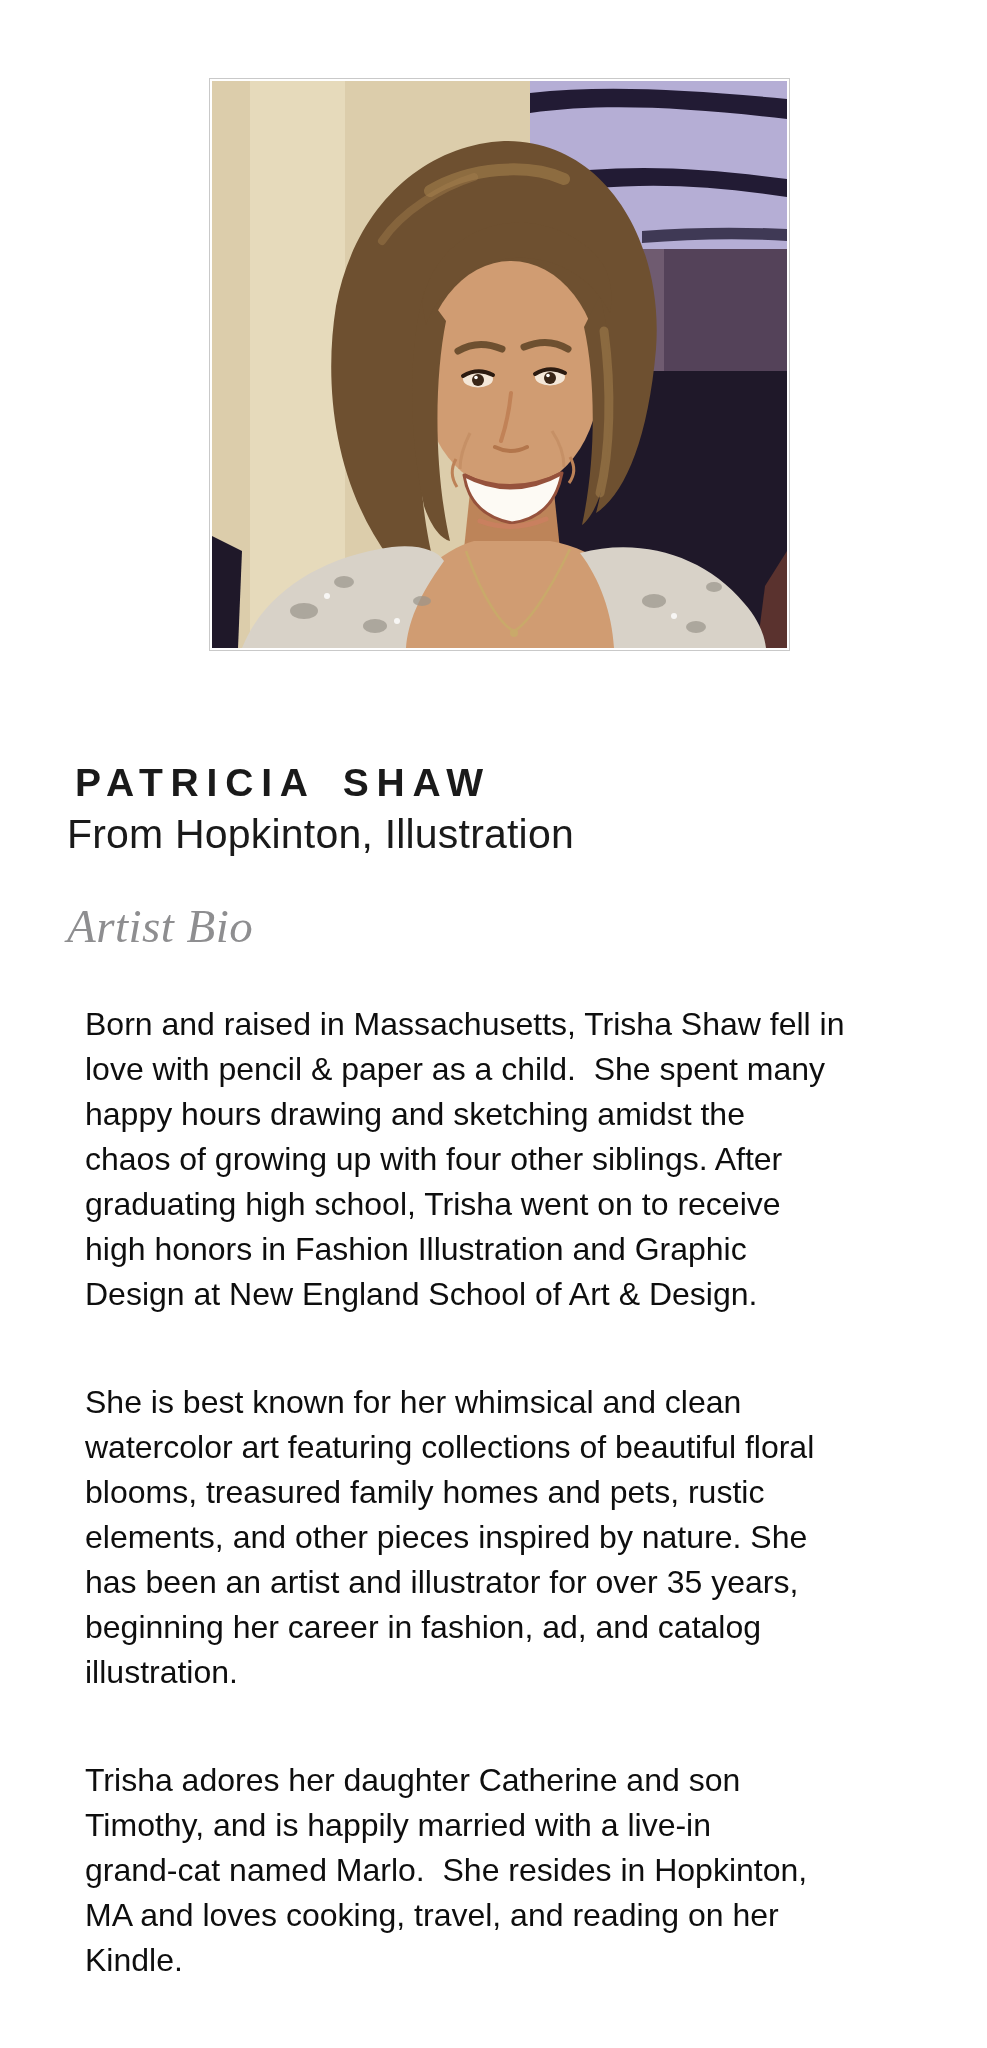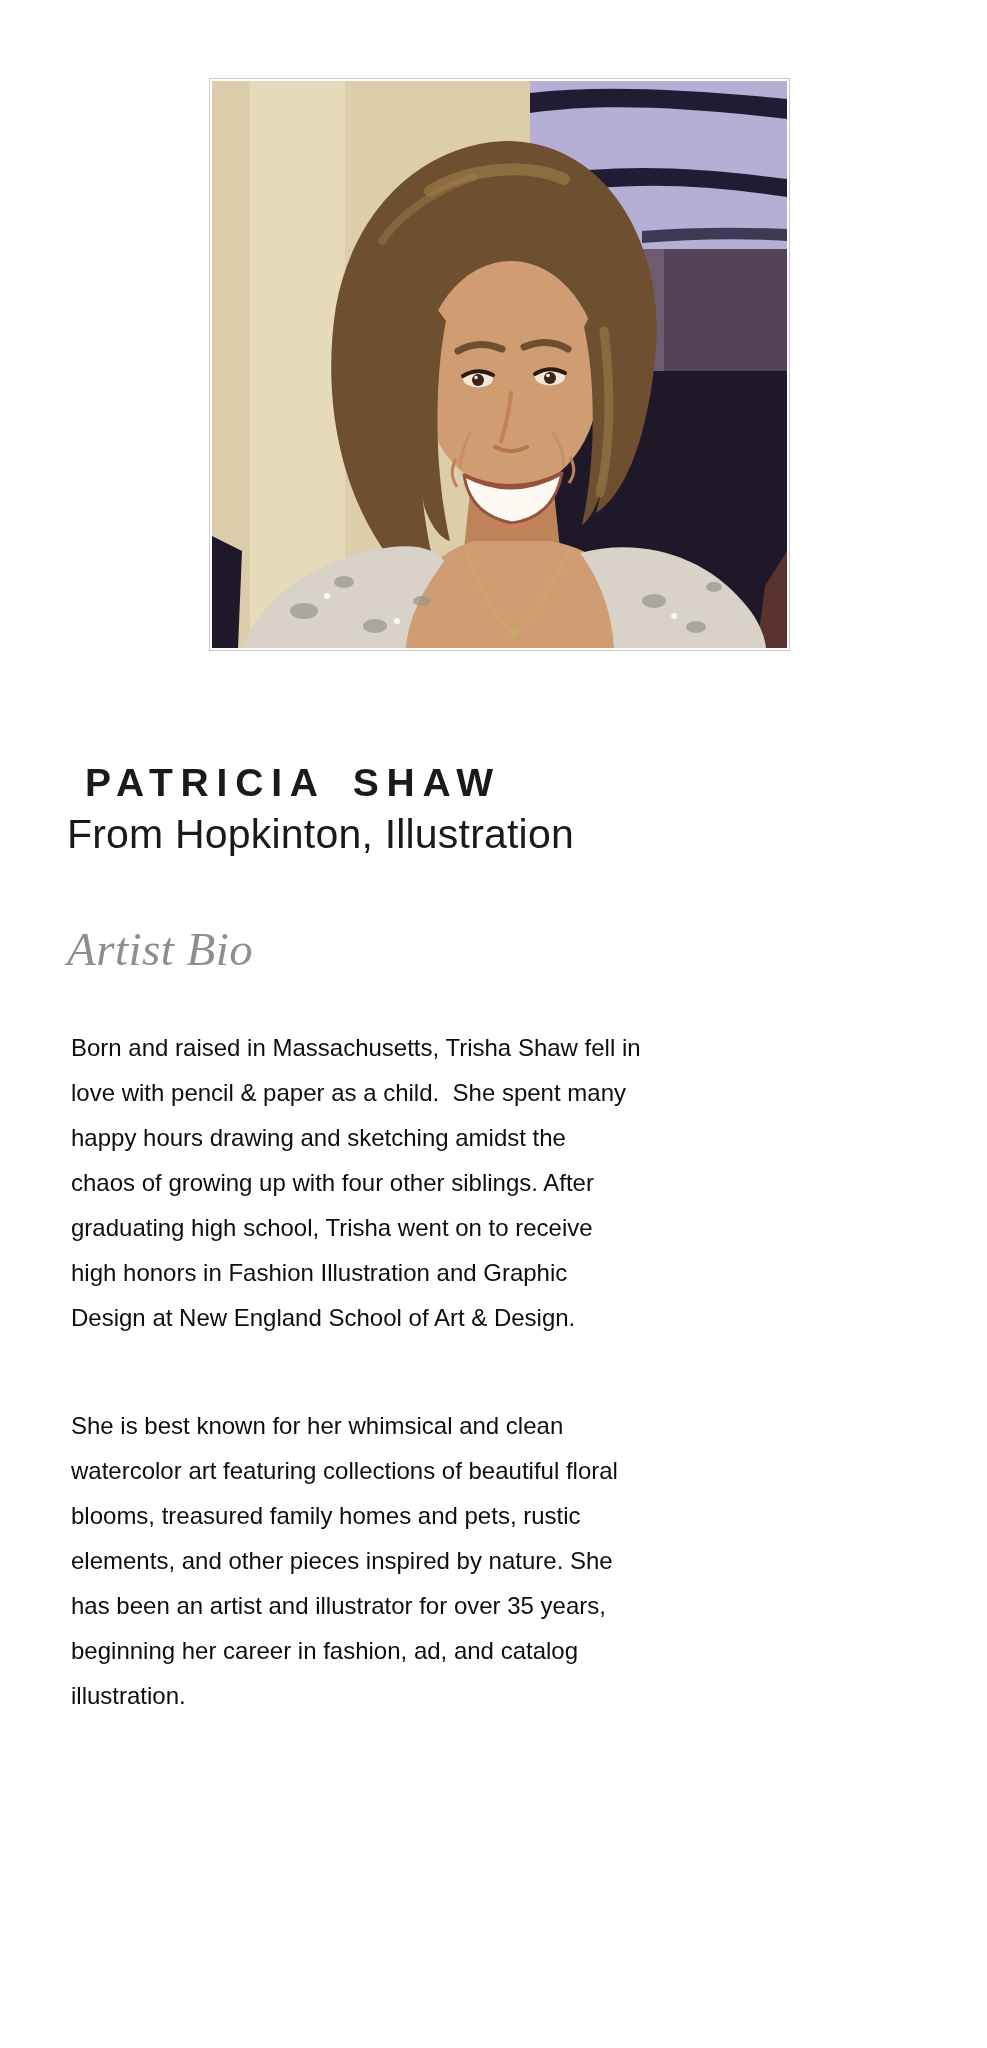--- a/index.html
+++ b/index.html
@@ -8,28 +8,28 @@
   }
   *{box-sizing:border-box;}
   html,body{margin:0;padding:0;background:var(--page_bg);}
   body{width:987px;font-family:"Liberation Sans",sans-serif;}
   .page{width:987px;min-height:2048px;padding:78px 20px 60px 67px;overflow:hidden;}
 
   .photo-frame{margin:0 0 0 142px;width:581px;height:573px;border:1px solid var(--photo_border);
     padding:2px;background:#fff;}
   .photo-frame svg{display:block;width:575px;height:567px;}
 
-  .artist-name{margin:110px 18px 0;font-size:39px;font-weight:700;letter-spacing:.20em;
+  .artist-name{margin:110px 8px 0;font-size:39px;font-weight:700;letter-spacing:.20em;
     word-spacing:.25em;line-height:1.15;color:var(--heading);}
   .artist-location{margin:4px 0 0;font-size:41px;font-weight:400;line-height:1.2;
     letter-spacing:.2px;color:var(--heading);}
-  .section-title{margin:62px 0 0;font-family:"Liberation Serif",serif;font-style:italic;
+  .section-title{margin:39px 0 0;font-family:"Liberation Serif",serif;font-style:italic;
     font-weight:400;font-size:47px;line-height:1.2;letter-spacing:.01em;color:var(--section_title);}
   .bio{margin-top:48px;max-width:902px;color:var(--body_text);}
-  .bio p{margin:0 4px 63px;font-size:24px;line-height:45px;white-space:pre-wrap;}
+  .bio p{margin:0 18px 63px;font-size:32px;line-height:45px;white-space:pre-wrap;}
   .bio p:last-child{margin-bottom:0;}
 
   
   .wall{fill:var(--wall)} .wall_light{fill:var(--wall_light)}
   .blinds_panel{fill:var(--blinds_panel)} .blind_slat{fill:var(--blind_slat)}
   .curtain_mauve{fill:var(--curtain_mauve)} .curtain_dark{fill:var(--curtain_dark)}
   .backdrop_dark{fill:var(--backdrop_dark)} .maroon{fill:var(--maroon)}
   .hair{fill:var(--hair)} .skin{fill:var(--skin)} .skin_shadow{fill:var(--skin_shadow)}
   .blouse{fill:var(--blouse)} .blouse_shadow{fill:var(--blouse_shadow)}
   .teeth{fill:var(--teeth)}
@@ -138,15 +138,20 @@
 graduating high school, Trisha went on to receive
 high honors in Fashion Illustration and Graphic
 Design at New England School of Art &amp; Design.</p>
       <p>She is best known for her whimsical and clean
 watercolor art featuring collections of beautiful floral
 blooms, treasured family homes and pets, rustic
 elements, and other pieces inspired by nature. She
 has been an artist and illustrator for over 35 years,
 beginning her career in fashion, ad, and catalog
 illustration.</p>
+      <p>Trisha adores her daughter Catherine and son
+Timothy, and is happily married with a live-in
+grand-cat named Marlo.  She resides in Hopkinton,
+MA and loves cooking, travel, and reading on her
+Kindle.</p>
     </div>
 
 </div>
 
 </body></html>

